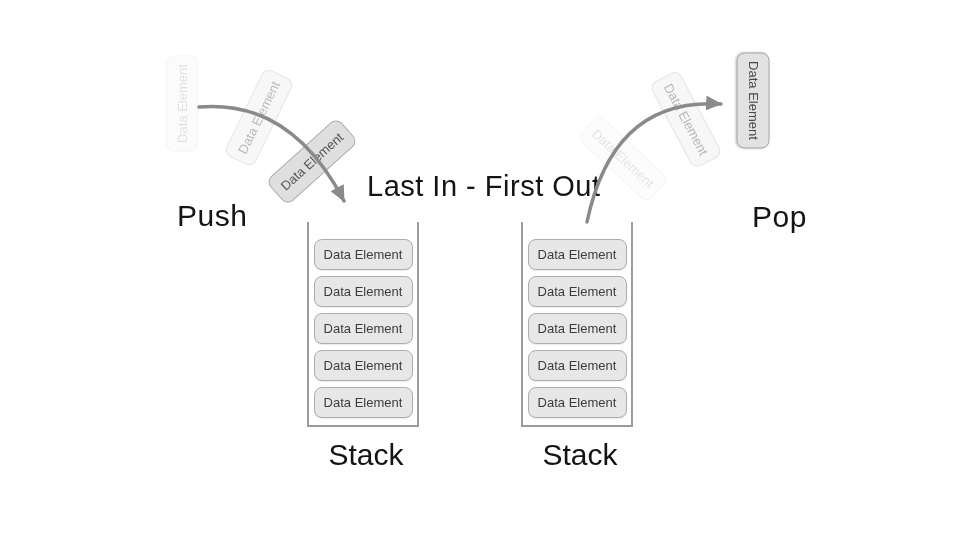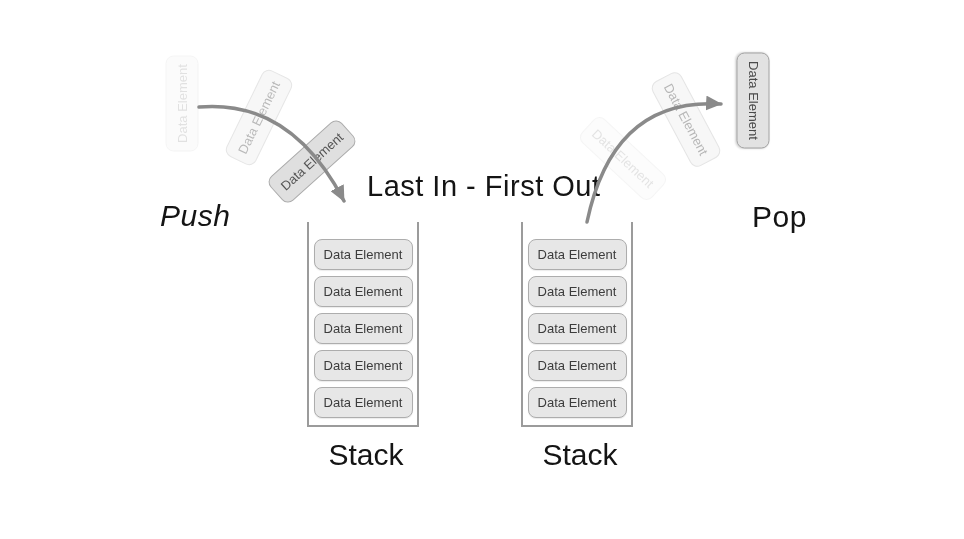--- a/index.html
+++ b/index.html
@@ -4,21 +4,21 @@
 <style>
   html,body{margin:0;padding:0;background:#ffffff;}
   .canvas{
     position:relative;width:964px;height:539px;background:#ffffff;overflow:hidden;
     font-family:"Liberation Sans","DejaVu Sans",sans-serif;
   }
   .big-label{
     position:absolute;font-size:30px;color:#141414;letter-spacing:0.5px;
     white-space:nowrap;line-height:1;
   }
-  .push-label{left:160px;top:201px;font-style:italic;}
+  .push-label{left:177px;top:201px;}
   .pop-label{left:752px;top:202px;}
   .lifo-title{left:367px;top:172px;font-size:29px;}
   .stack-label{position:absolute;top:440px;font-size:30px;color:#141414;transform:translateX(-50%);line-height:1;text-align:right;}
   .stack-label.s1{left:366px;}
   .stack-label.s2{left:580px;}
 
   .stack{
     position:absolute;top:222px;width:112px;height:205px;box-sizing:border-box;
     border-left:2px solid #9b9b9b;border-right:2px solid #9b9b9b;border-bottom:2px solid #9b9b9b;
     display:flex;flex-direction:column;align-items:center;padding-top:17px;gap:6px;

